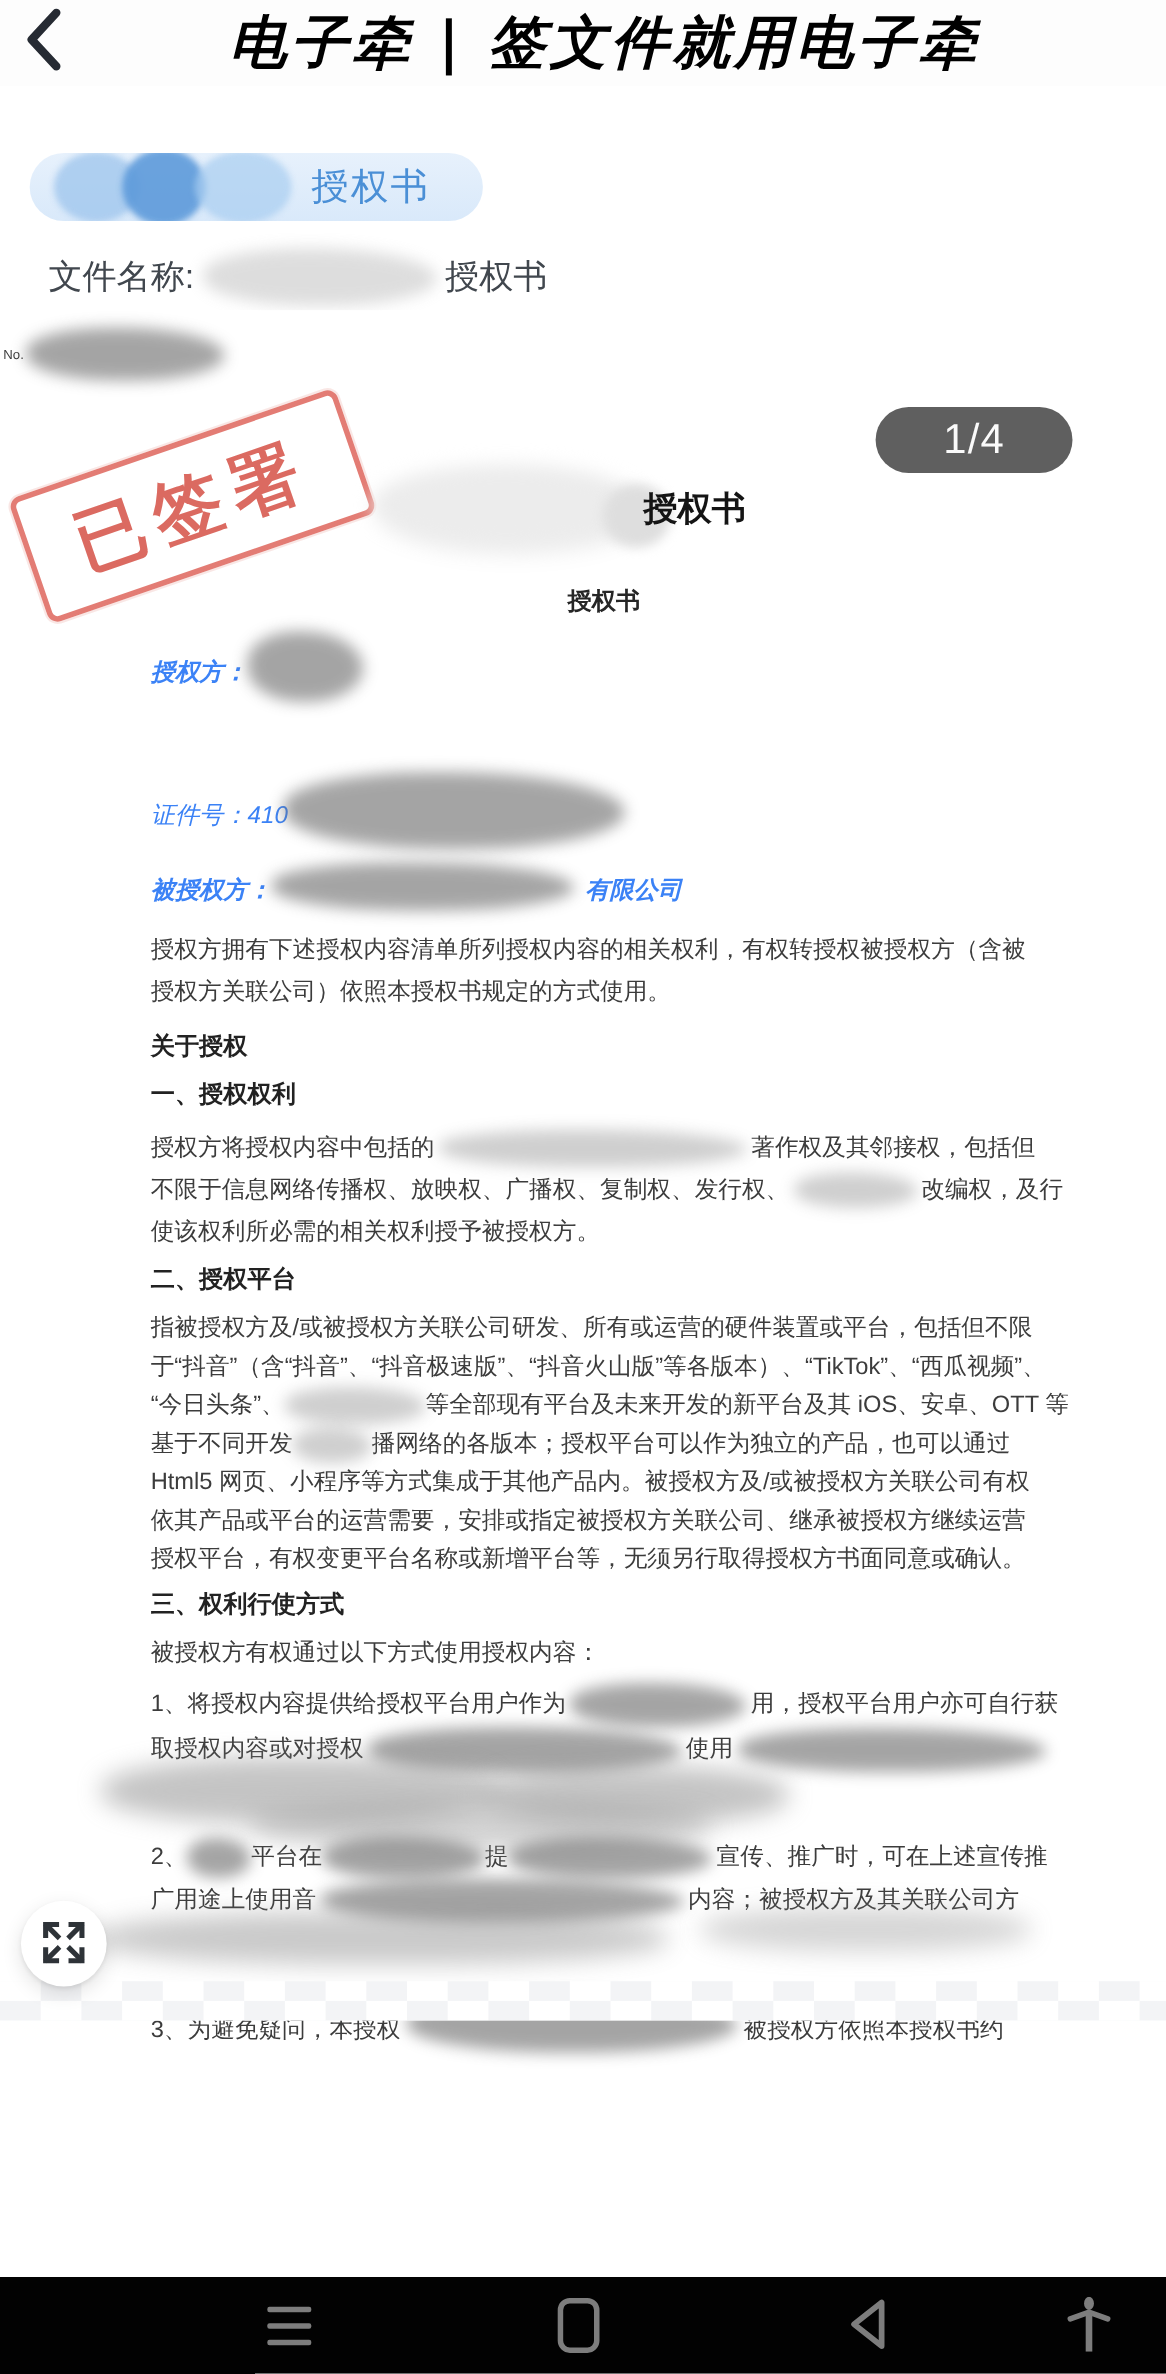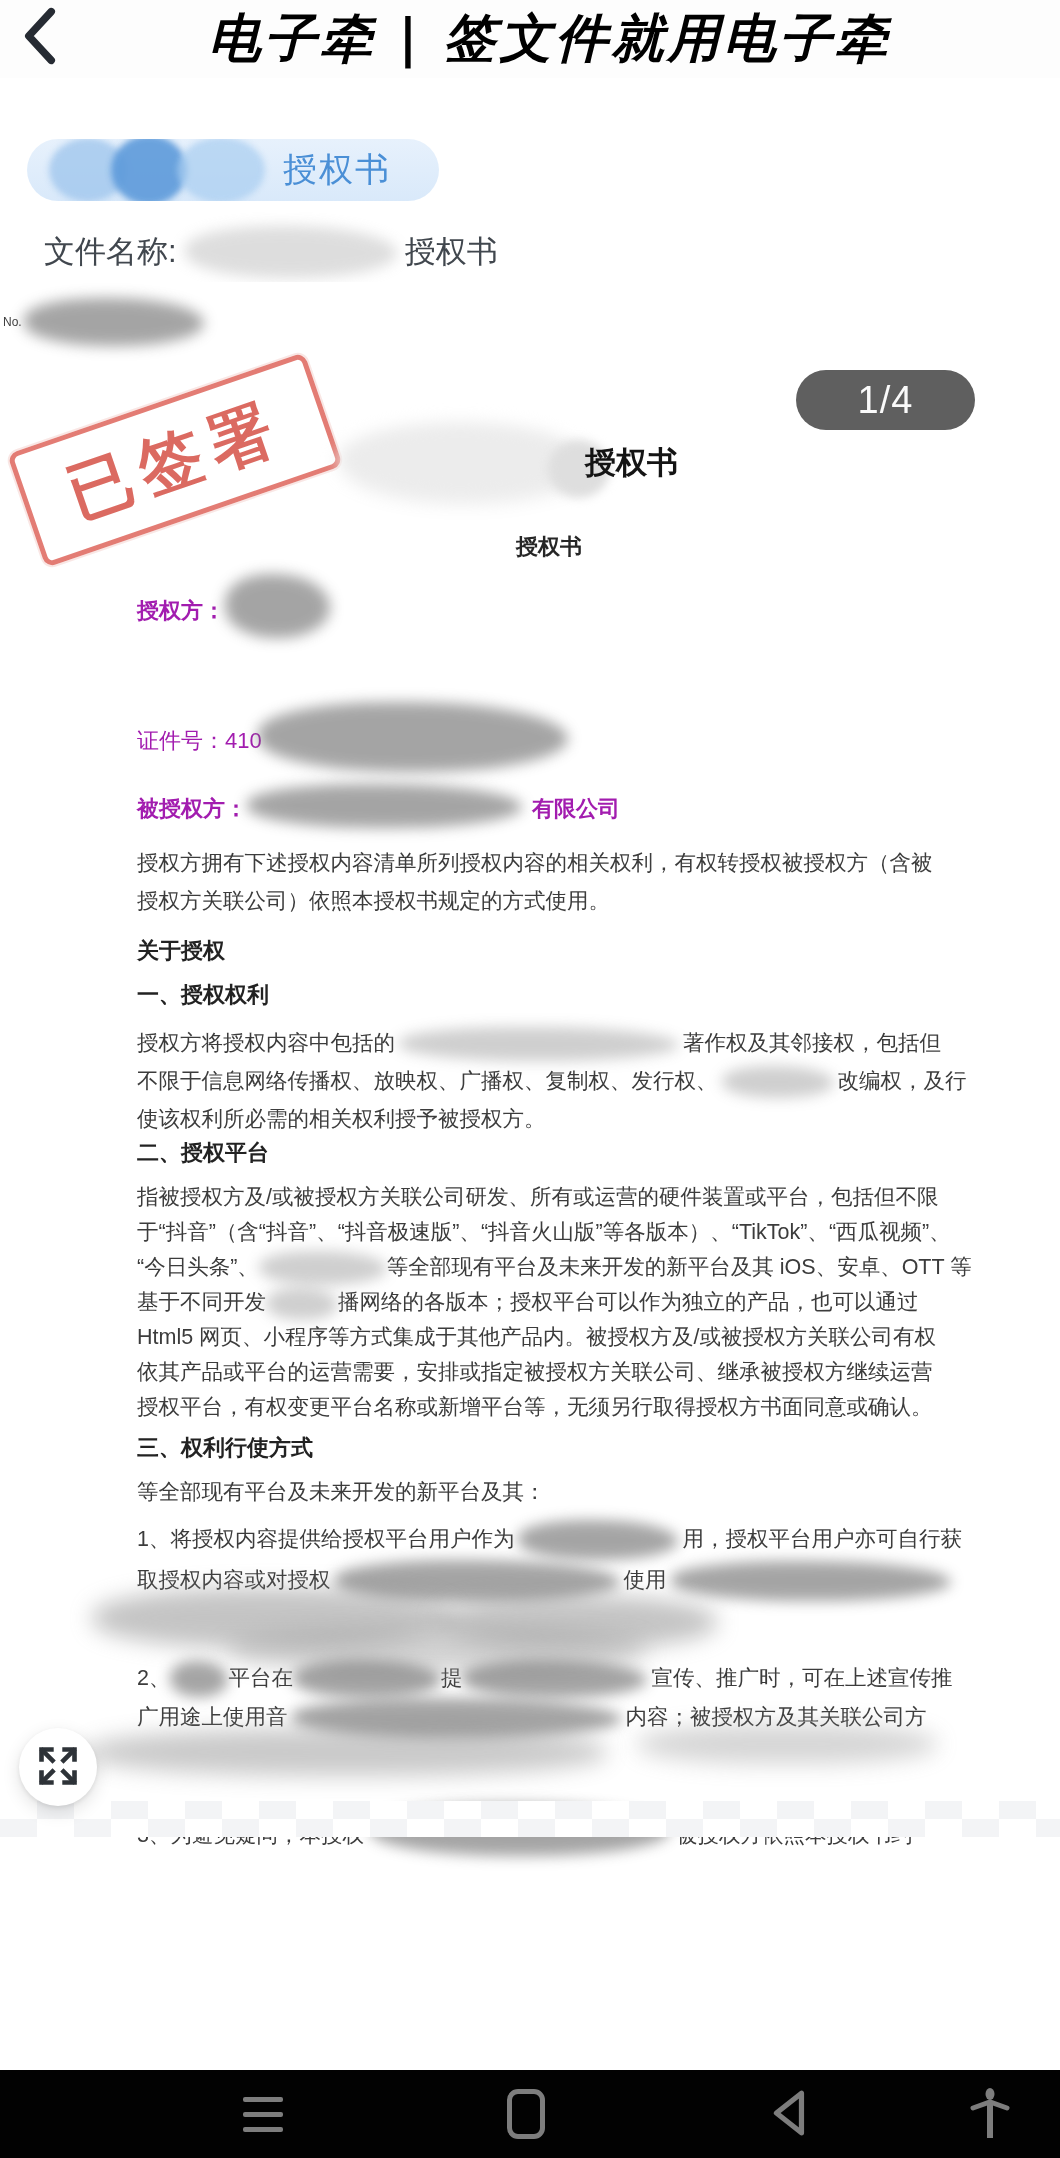--- a/index.html
+++ b/index.html
@@ -49,21 +49,21 @@
     font-family:"Liberation Serif","DejaVu Serif",serif; }
   .whiteout { position:absolute; left:338px; top:140px; width:244px; height:74px;
     background:#ececec; border-radius:50%; filter:blur(8px); box-shadow:6px 8px 10px rgba(0,0,0,.08); }
   .whiteout2 { position:absolute; left:548px; top:158px; width:62px; height:58px;
     background:#dedede; border-radius:50%; filter:blur(5px); }
   .overlay-title { position:absolute; left:585px; top:160px; font-size:31px; font-weight:700; color:#141414; }
   
   .flow { position:absolute; left:137px; top:0; width:824px; }
   .spacer { height:250px; }
   .doc-title { text-align:center; font-size:22px; font-weight:600; color:#262626; line-height:30px; }
-  .kv { position:relative; font-size:22px; line-height:30px; color:#a21caf; white-space:nowrap; }
+  .kv { position:relative; font-size:22px; line-height:30px; color:#3b82f6; white-space:nowrap;font-style:italic; }
   .kv.bold { font-weight:700; }
   .para { font-size:21.5px; line-height:38px; color:#3c3c3c; text-align:justify; }
   .para.tight { line-height:35px; }
   .line { white-space:nowrap; }
   .hsec { font-size:22px; font-weight:700; color:#222; line-height:30px; }
   .band { position:relative; }
   
   .checker { position:absolute; left:0; top:1801px; width:100%; height:36px;
     background:conic-gradient(#f3f4f6 25%,#ffffff 25% 50%,#f3f4f6 50% 75%,#ffffff 75%);
     background-size:74px 36px; }
@@ -149,35 +149,35 @@
 
       <div class="hsec" style="margin-top:16px;">关于授权</div>
       <div class="hsec" style="margin-top:14px;">一、授权权利</div>
 
       <div class="para" style="margin-top:14px;">
         <div class="line"><span>授权方将授权内容中包括的</span><span class="smudge" style="width:280px;height:34px;margin:0 4px;"></span><span>著作权及其邻接权，包括但</span></div>
         <div class="line"><span>不限于信息网络传播权、放映权、广播权、复制权、发行权、</span><span class="smudge" style="width:112px;height:32px;margin:0 4px;"></span><span>改编权，及行</span></div>
         <div class="line">使该权利所必需的相关权利授予被授权方。</div>
       </div>
 
-      <div class="hsec" style="">二、授权平台</div>
+      <div class="hsec" style="margin-top:10px;">二、授权平台</div>
 
       <div class="para tight" style="margin-top:12px;">
         <div class="line">指被授权方及/或被授权方关联公司研发、所有或运营的硬件装置或平台，包括但不限</div>
         <div class="line">于“抖音”（含“抖音”、“抖音极速版”、“抖音火山版”等各版本）、“TikTok”、“西瓜视频”、</div>
         <div class="line"><span>“今日头条”、</span><span class="smudge" style="width:128px;height:34px;"></span><span>等全部现有平台及未来开发的新平台及其 iOS、安卓、OTT 等</span></div>
         <div class="line"><span>基于不同开发</span><span class="smudge" style="width:72px;height:32px;"></span><span>播网络的各版本；授权平台可以作为独立的产品，也可以通过</span></div>
         <div class="line">Html5 网页、小程序等方式集成于其他产品内。被授权方及/或被授权方关联公司有权</div>
         <div class="line">依其产品或平台的运营需要，安排或指定被授权方关联公司、继承被授权方继续运营</div>
         <div class="line">授权平台，有权变更平台名称或新增平台等，无须另行取得授权方书面同意或确认。</div>
       </div>
 
       <div class="hsec" style="margin-top:8px;">三、权利行使方式</div>
 
-      <div class="para tight" style="margin-top:12px;">等全部现有平台及未来开发的新平台及其：</div>
+      <div class="para tight" style="margin-top:12px;">被授权方有权通过以下方式使用授权内容：</div>
 
       <div class="para tight" style="margin-top:10px;">
         <div class="line"><span>1、将授权内容提供给授权平台用户作为</span><span class="smudge dark" style="width:160px;height:40px;margin:0 4px;"></span><span>用，授权平台用户亦可自行获</span></div>
         <div class="line"><span>取授权内容或对授权</span><span class="smudge dark" style="width:285px;height:42px;margin:0 4px;"></span><span>使用</span><span class="smudge dark" style="width:280px;height:40px;margin-left:4px;"></span></div>
         <div class="band" style="height:58px;">
           <div class="blob" style="left:-45px;top:-14px;width:360px;height:60px;"></div>
           <div class="blob" style="left:300px;top:-6px;width:280px;height:52px;"></div>
           <div class="blob" style="left:90px;top:26px;width:420px;height:44px;opacity:.38;"></div>
         </div>
       </div>

